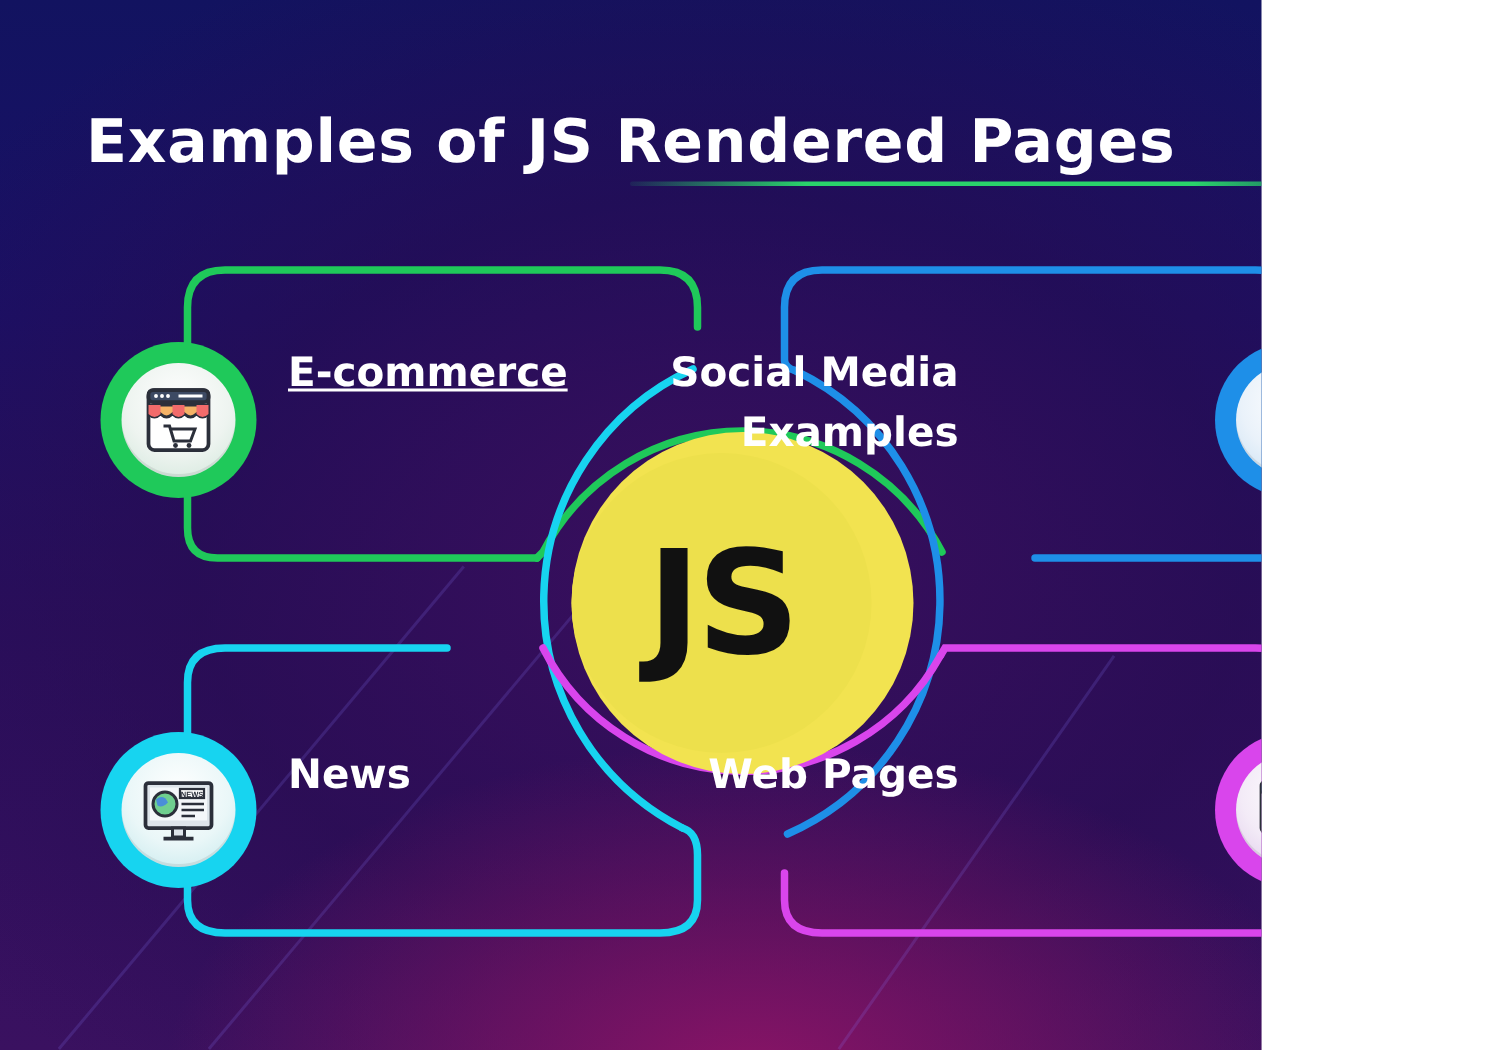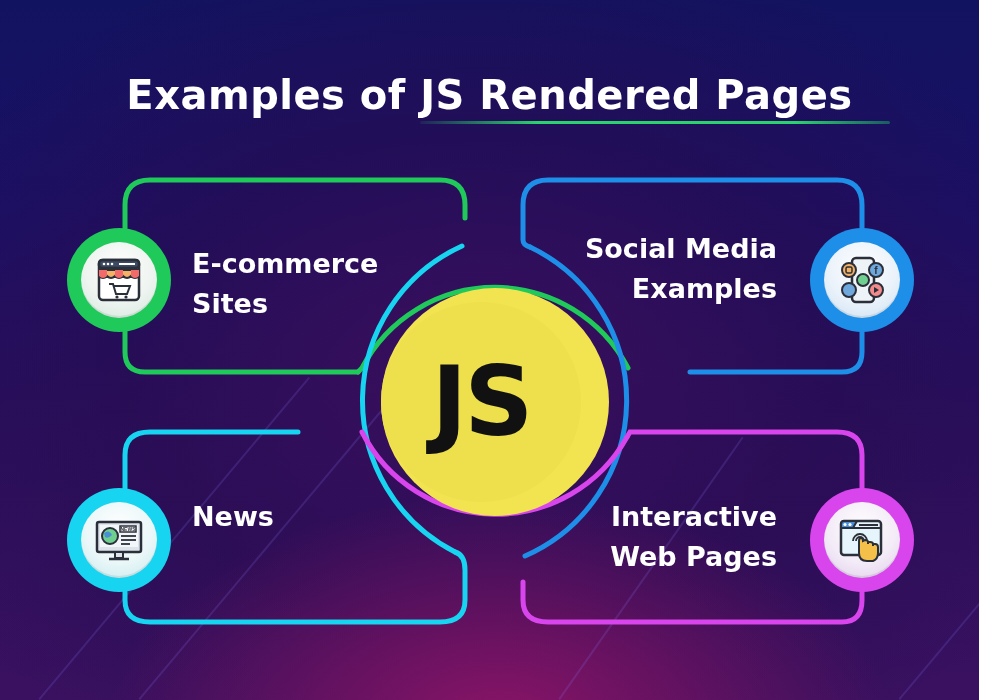--- a/index.html
+++ b/index.html
@@ -1,17 +1,17 @@
 <!DOCTYPE html>
 <html><head>
 <meta charset="utf-8">
 <style>
   html,body{margin:0;padding:0;}
   body{width:1000px;height:700px;overflow:hidden;font-family:"DejaVu Sans","Liberation Sans",sans-serif;}
-  .canvas{position:relative;width:979px;height:700px;overflow:hidden;
+  .canvas{position:relative;width:841px;height:700px;overflow:hidden;
     background:
       radial-gradient(ellipse 520px 300px at 500px 720px, #8a1466 0%, rgba(138,20,102,0.55) 35%, rgba(80,16,90,0) 75%),
       radial-gradient(ellipse 700px 500px at 480px 380px, #3a0f5e 0%, rgba(40,12,80,0.6) 50%, rgba(20,15,80,0) 90%),
       linear-gradient(180deg,#121360 0%,#1a1066 30%,#2a0f5e 60%,#3a1160 100%);}
   .stripe{position:absolute;width:2px;background:rgba(140,120,255,0.18);transform-origin:0 0;}
   .title{position:absolute;left:0;right:0;top:72px;text-align:center;color:#fff;font-size:40px;font-weight:bold;letter-spacing:0.5px;}
   .underline{position:absolute;left:420px;top:121px;width:470px;height:3px;border-radius:2px;
     background:linear-gradient(90deg,rgba(30,200,100,0.1),#2ad36b 25%,#2ad36b 80%,rgba(30,200,100,0.4));}
   svg.lines{position:absolute;left:0;top:0;}
   .jscircle{position:absolute;left:381px;top:288px;width:228px;height:228px;border-radius:50%;background:#f2e350;
@@ -79,23 +79,22 @@
           <circle cx="19" cy="10" r="1.3" fill="#fff"></circle>
         <rect x="26" y="9" width="16" height="2" fill="#fff"></rect>
         <path d="M6 16 L46 16 L46 22 Q42 26 38 22 Q34 26 30 22 Q26 26 22 22 Q18 26 14 22 Q10 26 6 22 Z" fill="#f4b266" stroke="#2b2f3a" stroke-width="2"></path>
         <path d="M6 16 L14 16 L14 22 Q10 26 6 22 Z M22 16 L30 16 L30 22 Q26 26 22 22 Z M38 16 L46 16 L46 22 Q42 26 38 22 Z" fill="#f26b6b"></path>
         <path d="M16 30 L20 30 L23 40 L34 40 L37 32 L21 32" fill="none" stroke="#2b2f3a" stroke-width="2"></path>
         <circle cx="24" cy="43" r="1.6" fill="#2b2f3a"></circle>
           <circle cx="33" cy="43" r="1.6" fill="#2b2f3a"></circle>
       </svg>
     </div>
   </div>
-  <div class="label" style="left:192px;top:244px;">
+  <div class="label" style="left:192px;top:229px;text-decoration:underline;">
     <div>E-commerce</div>
-    <div>Sites</div>
   </div>
 
   <div class="node" style="left:810px;top:228px;background:#1e8fe8;">
     <div class="inner" style="background:radial-gradient(circle at 50% 35%,#ffffff 0%,#eaf2fa 55%,#c9e0f3 100%);">
       <svg width="54" height="54" viewBox="0 0 54 54">
         <rect x="17" y="5" width="22" height="44" rx="4" fill="#eef3f8" stroke="#2b2f3a" stroke-width="2.5"></rect>
         <circle cx="14" cy="17" r="7" fill="#f4b266" stroke="#2b2f3a" stroke-width="2"></circle>
         <rect x="11" y="14" width="6" height="6" rx="1.5" fill="none" stroke="#2b2f3a" stroke-width="1.5"></rect>
         <circle cx="41" cy="17" r="7" fill="#6fa8dc" stroke="#2b2f3a" stroke-width="2"></circle>
         <text x="41" y="21" font-size="10" text-anchor="middle" font-weight="bold" fill="#2b2f3a" font-family="Liberation Sans, sans-serif">f</text>
@@ -141,17 +140,16 @@
           <circle cx="15" cy="11.5" r="1.6" fill="#fff"></circle>
         <line x1="24" y1="12" x2="43" y2="12" stroke="#2b2f3a" stroke-width="2"></line>
         <line x1="6" y1="15" x2="46" y2="15" stroke="#2b2f3a" stroke-width="2"></line>
         <path d="M18 28 A7 7 0 0 1 32 28" fill="none" stroke="#2b2f3a" stroke-width="1.8"></path>
         <path d="M21 28 A4 4 0 0 1 29 28" fill="none" stroke="#2b2f3a" stroke-width="1.8"></path>
         <path d="M24 28 L24 40 Q24 48 32 48 L38 48 Q43 46 43 40 L43 34 Q43 31 40 31 L38 31 L38 33 L38 31 Q38 29 35 29 L33 29 L33 31 L33 29 Q33 27 30 27 L28 28 L28 28 Q28 25 26 25 Q24 25 24 28 Z" fill="#f4c04a" stroke="#2b2f3a" stroke-width="2"></path>
       </svg>
     </div>
   </div>
   <div class="label right" style="right:202px;top:497px;">
-    <div>Interactive</div>
     <div>Web Pages</div>
   </div>
 
 </div>
 
 </body></html>

